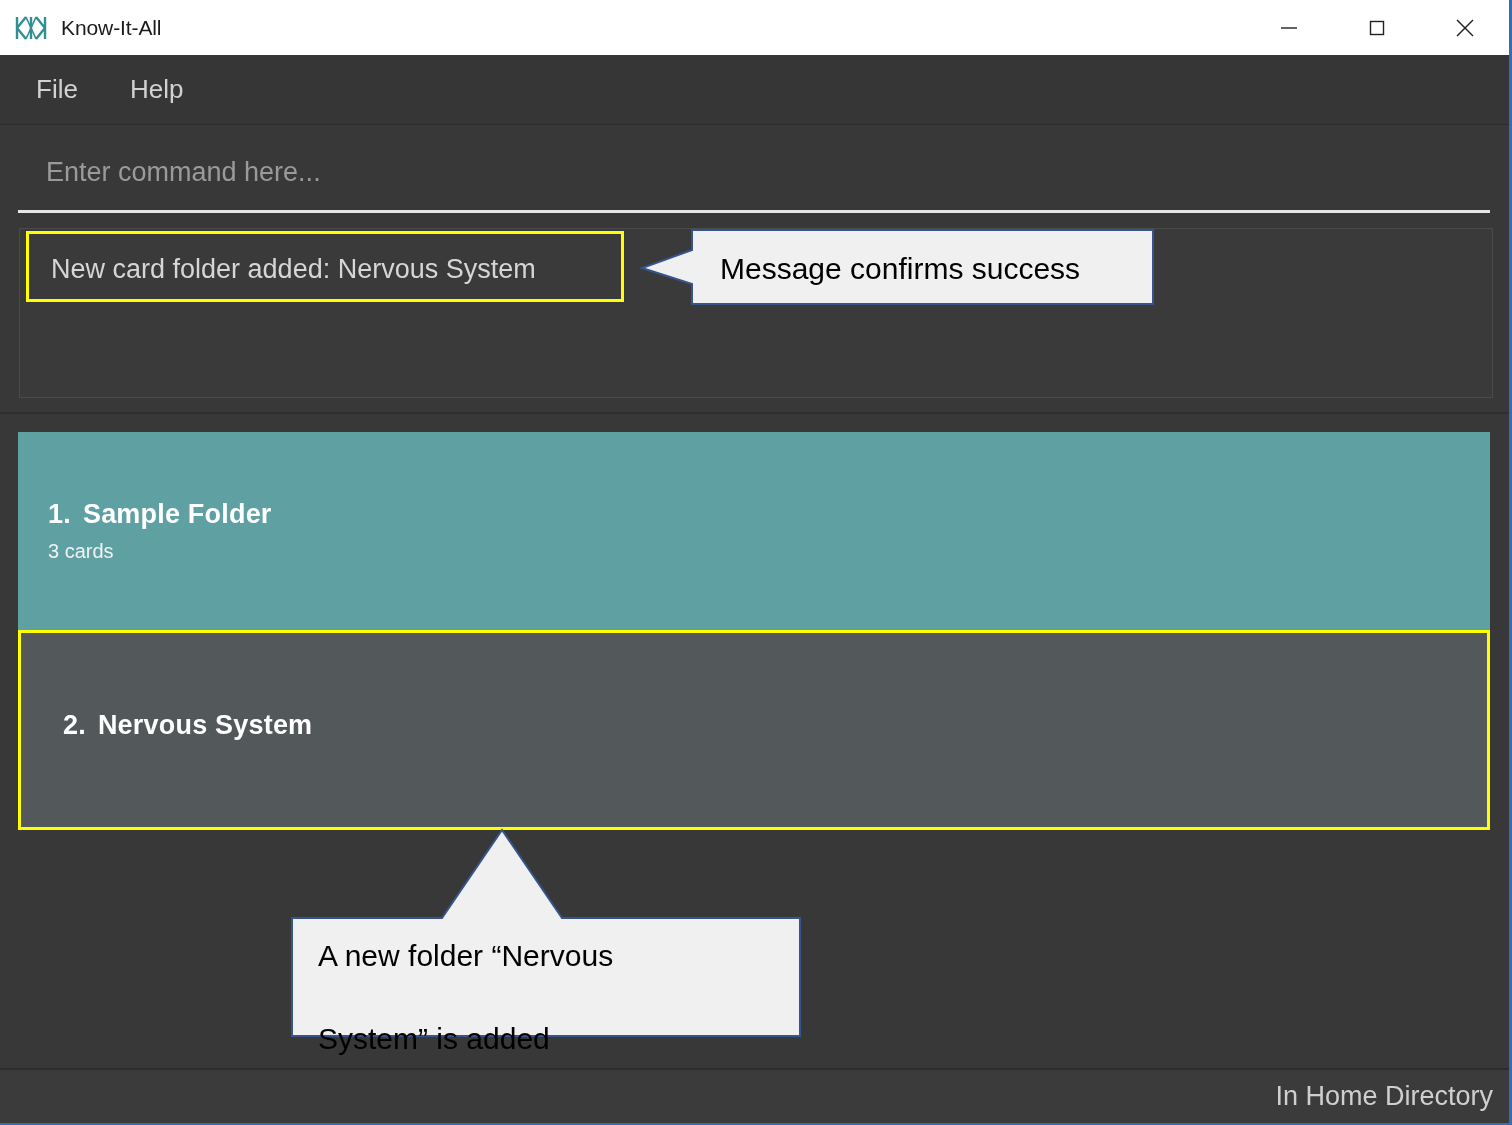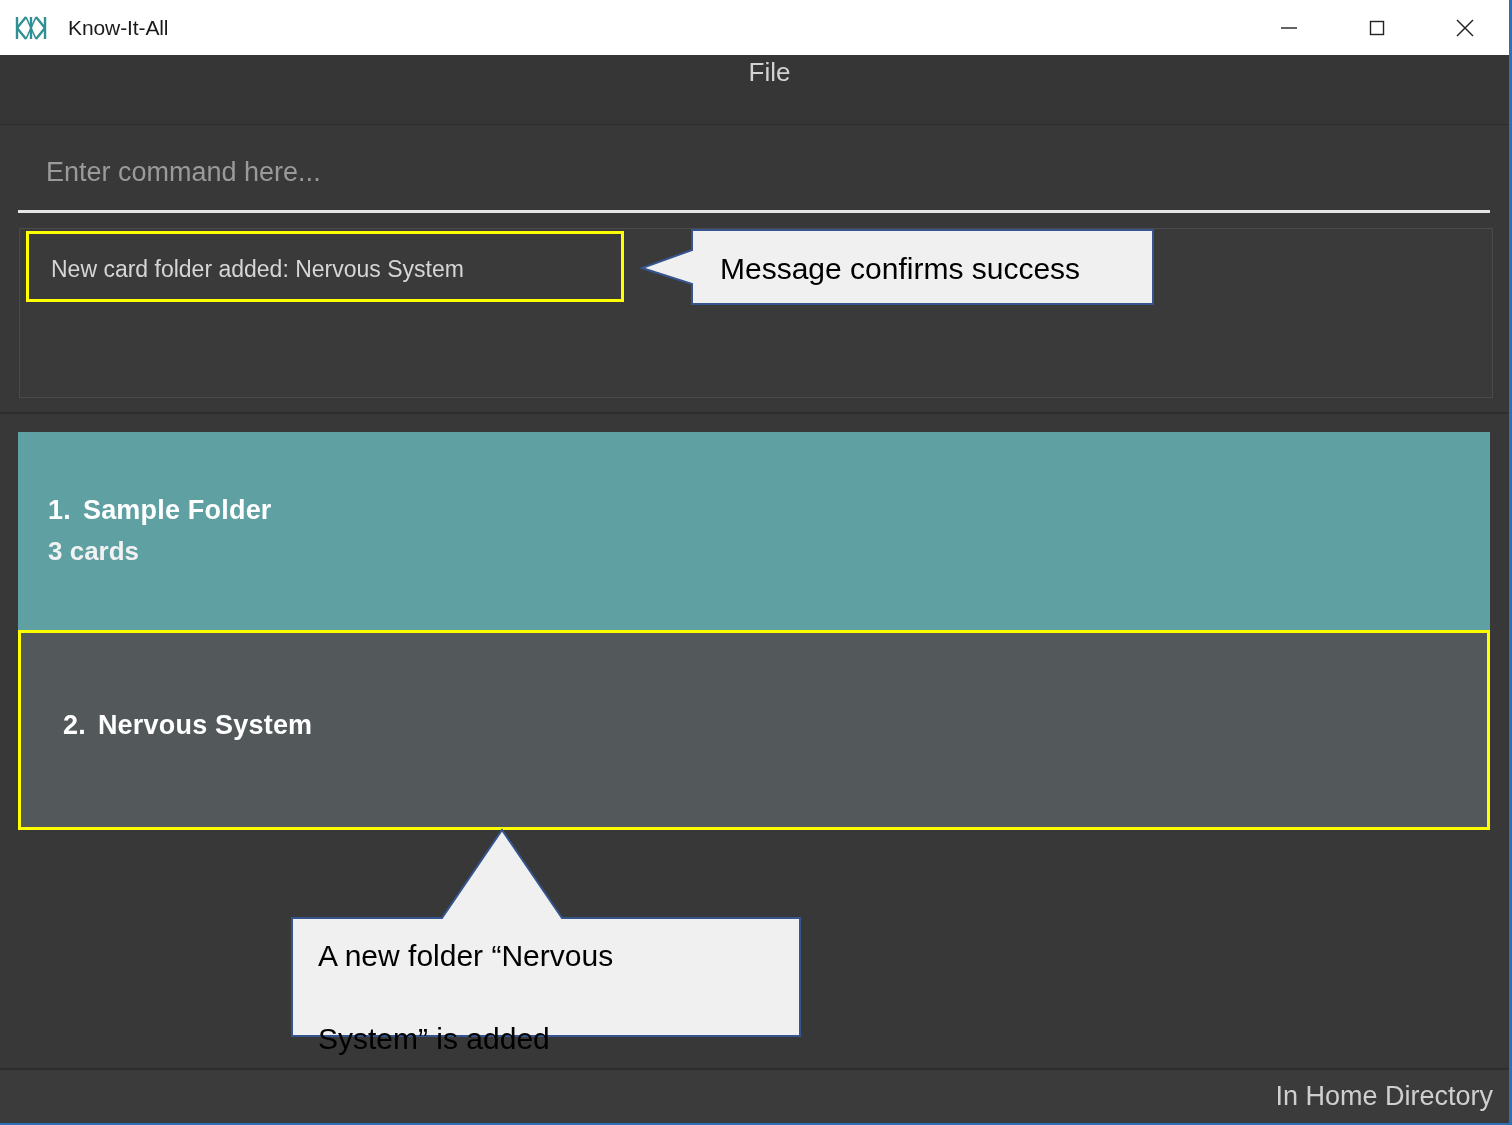--- a/index.html
+++ b/index.html
@@ -28,21 +28,21 @@
     width: 1509px;
     height: 55px;
     background: #ffffff;
     display: flex;
     align-items: center;
   }
   .brand {
     display: flex;
     align-items: center;
     padding-left: 14px;
-    gap: 20px;
+    gap: 13px;
   }
   .logo-icon { width: 34px; height: 26px; display: block; }
   .app-title {
     font-size: 21px;
     color: #1b1b1b;
     letter-spacing: -0.1px;
     white-space: nowrap;
   }
   .winbtns {
     margin-left: auto;
@@ -61,21 +61,20 @@
     position: absolute;
     top: 55px; left: 0;
     width: 1509px;
     height: 70px;
     background: #363636;
     display: flex;
     align-items: center;
     padding-left: 30px;
     gap: 40px;
     border-bottom: 1px solid #2c2c2c;
-    flex-direction: column;
   }
   .menuitem {
     font-size: 26px;
     color: #d2d2d2;
     padding: 2px 6px;
     white-space: nowrap;
   }
 
   
   .cmdwrap {
@@ -118,21 +117,21 @@
     background: #3a3a3a;
     border: 1px solid #4a4a4a;
   }
   .msgline {
     position: absolute;
     left: 9px; top: 4px;
     width: 598px; height: 73px;
     display: flex;
     align-items: center;
     padding-left: 22px;
-    font-size: 23px;
+    font-size: 27px;
     color: #d6d6d6;
     white-space: nowrap;
   }
 
   .panelsep {
     position: absolute;
     left: 0; top: 412px;
     width: 1509px; height: 2px;
     background: #2d2d2d;
   }
@@ -169,22 +168,22 @@
   }
   .folder-title {
     font-size: 27px;
     font-weight: bold;
     letter-spacing: 0.2px;
     margin-bottom: 10px;
     white-space: nowrap;
   }
   .folder-title .idx { margin-right: 12px; }
   .folder-sub {
-    font-size: 26px;
-    font-weight: bold;
+    font-size: 20px;
+    font-weight: normal;
     color: #f2f2f2;
     white-space: nowrap;
   }
 
   
   .statusbar {
     position: absolute;
     left: 0; top: 1068px;
     width: 1509px; height: 55px;
     background: #3b3b3b;

